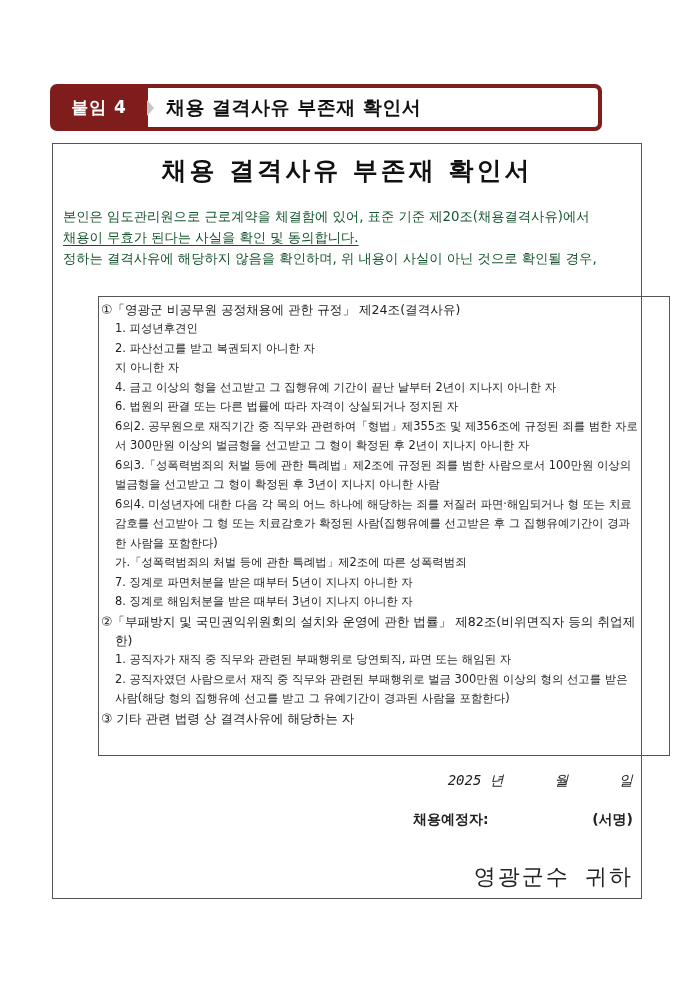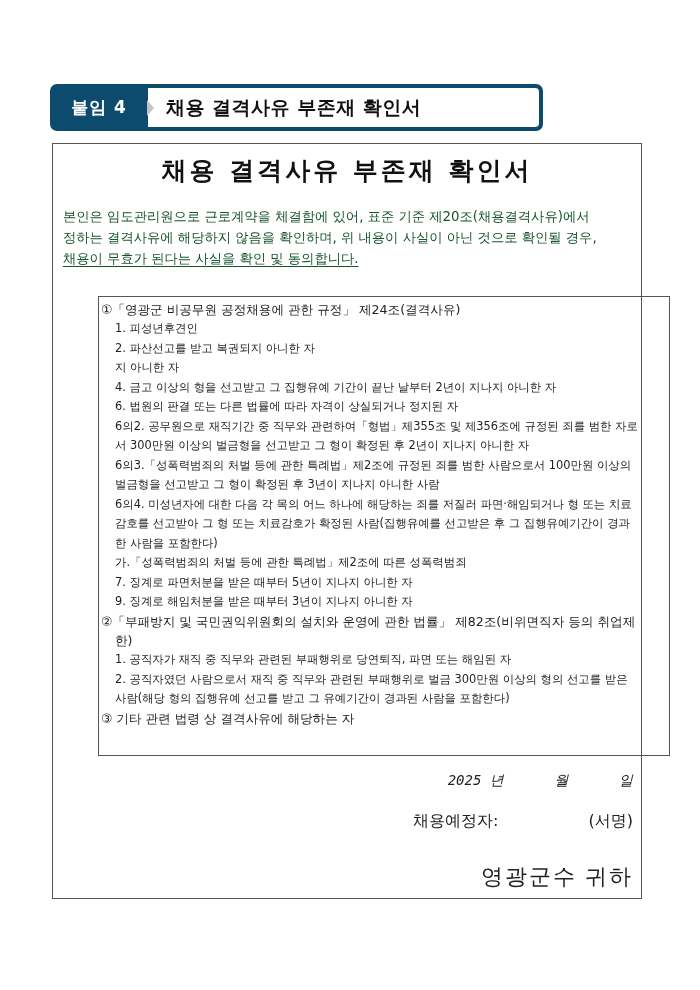--- a/index.html
+++ b/index.html
@@ -1,20 +1,20 @@
 <!DOCTYPE html>
 <html><head>
   <meta charset="utf-8">
   <style>
     html, body { margin: 0; padding: 0; background: #ffffff; }
     body { width: 700px; height: 990px; position: relative; overflow: hidden;
            font-family: "DejaVu Sans", "Liberation Sans", sans-serif; color: #1a1a1a; }
 
-    .attach-bar { position: absolute; left: 50px; top: 84px; width: 493px; height: 47px;
-                  background: #0c4a6e; border-radius: 7px; }
+    .attach-bar { position: absolute; left: 50px; top: 84px; width: 552px; height: 47px;
+                  background: #7f1d1d; border-radius: 7px; }
     .attach-label { position: absolute; left: 0; top: 0; width: 98px; height: 47px;
                     display: flex; align-items: center; justify-content: center;
                     color: #ffffff; font-weight: bold; font-size: 17px; letter-spacing: 1px; }
     .attach-title-panel { position: absolute; left: 98px; top: 4px; right: 4px; bottom: 4px;
                           background: #ffffff; border-radius: 0 4px 4px 0; }
     .attach-arrow { position: absolute; left: -1px; top: 12px; width: 0; height: 0;
                     border-top: 8px solid transparent; border-bottom: 8px solid transparent;
                     border-left: 7px solid #c4c4c4; }
     .attach-title { position: absolute; left: 18px; top: 0; bottom: 0; display: flex; align-items: center;
                     font-weight: bold; font-size: 19px; color: #111; letter-spacing: 0.5px; }
@@ -31,62 +31,62 @@
 
     .reason-box { position: absolute; left: 25px; top: 152px; width: 572px; height: 460px;
                   border: 1px solid #555; box-sizing: border-box; padding: 3px 6px 0 2px;
                   font-family: "DejaVu Sans", sans-serif; font-size: 11.6px; color: #222; margin-left: 20px; }
     .sec-head { font-size: 12.6px; line-height: 19px; white-space: nowrap; }
     .item { padding-left: 14px; line-height: 19.5px; font-size: 11.4px; }
     .item.cont { padding-left: 14px; }
 
     .date-line { position: absolute; right: 8px; top: 628px; font-family: "DejaVu Sans Mono", monospace;
                  font-size: 14px; color: #222; white-space: pre; font-style: italic; }
-    .sign-line { position: absolute; left: 360px; right: 8px; top: 667px; font-size: 16px; color: #222;
-                 display: flex; justify-content: space-between; }
-    .addressee { position: absolute; right: 8px; top: 718px; font-family: Liberation Sans, sans-serif;
+    .sign-line { position: absolute; left: 360px; right: 8px; top: 667px; font-size: 14px; color: #222;
+                 display: flex; justify-content: space-between; font-weight: bold; }
+    .addressee { position: absolute; right: 8px; top: 718px; font-family: Liberation Mono, monospace;
                  font-size: 22px; color: #222; letter-spacing: 2px; }
   </style>
 </head>
 <body>
 
 <div class="attach-bar">
   <div class="attach-label">붙임 4</div>
   <div class="attach-title-panel">
     <div class="attach-arrow"></div>
     <div class="attach-title">채용 결격사유 부존재 확인서</div>
   </div>
 </div>
 
 <div class="doc-box">
   <div class="doc-title">채용 결격사유 부존재 확인서</div>
 
   <div class="intro">
     <span class="intro-line"> 본인은 임도관리원으로 근로계약을 체결함에 있어, 표준 기준 제20조(채용결격사유)에서</span>
+    <span class="intro-line ul">채용이 무효가 된다는 사실을 확인 및 동의합니다.</span>
     <span class="intro-line">정하는 결격사유에 해당하지 않음을 확인하며, 위 내용이 사실이 아닌 것으로 확인될 경우,</span>
-    <span class="intro-line ul">채용이 무효가 된다는 사실을 확인 및 동의합니다.</span>
   </div>
 
   <div class="reason-box">
     <div class="sec-head">①「영광군 비공무원 공정채용에 관한 규정」 제24조(결격사유)</div>
     <div class="item">1. 피성년후견인</div>
     <div class="item">2. 파산선고를 받고 복권되지 아니한 자</div>
     <div class="item cont">지 아니한 자</div>
     <div class="item">4. 금고 이상의 형을 선고받고 그 집행유예 기간이 끝난 날부터 2년이 지나지 아니한 자</div>
     <div class="item">6. 법원의 판결 또는 다른 법률에 따라 자격이 상실되거나 정지된 자</div>
     <div class="item">6의2. 공무원으로 재직기간 중 직무와 관련하여「형법」제355조 및 제356조에 규정된 죄를 범한 자로</div>
     <div class="item cont">서 300만원 이상의 벌금형을 선고받고 그 형이 확정된 후 2년이 지나지 아니한 자</div>
     <div class="item">6의3.「성폭력범죄의 처벌 등에 관한 특례법」제2조에 규정된 죄를 범한 사람으로서 100만원 이상의</div>
     <div class="item cont">벌금형을 선고받고 그 형이 확정된 후 3년이 지나지 아니한 사람</div>
     <div class="item">6의4. 미성년자에 대한 다음 각 목의 어느 하나에 해당하는 죄를 저질러 파면·해임되거나 형 또는 치료</div>
     <div class="item cont">감호를 선고받아 그 형 또는 치료감호가 확정된 사람(집행유예를 선고받은 후 그 집행유예기간이 경과</div>
     <div class="item cont">한 사람을 포함한다)</div>
     <div class="item">가.「성폭력범죄의 처벌 등에 관한 특례법」제2조에 따른 성폭력범죄</div>
     <div class="item">7. 징계로 파면처분을 받은 때부터 5년이 지나지 아니한 자</div>
-    <div class="item">9. 징계로 해임처분을 받은 때부터 3년이 지나지 아니한 자</div>
+    <div class="item">8. 징계로 해임처분을 받은 때부터 3년이 지나지 아니한 자</div>
 
     <div class="sec-head">②「부패방지 및 국민권익위원회의 설치와 운영에 관한 법률」 제82조(비위면직자 등의 취업제</div>
     <div class="sec-head item cont" style="font-size:12.6px">한)</div>
     <div class="item">1. 공직자가 재직 중 직무와 관련된 부패행위로 당연퇴직, 파면 또는 해임된 자</div>
     <div class="item">2. 공직자였던 사람으로서 재직 중 직무와 관련된 부패행위로 벌금 300만원 이상의 형의 선고를 받은</div>
     <div class="item cont">사람(해당 형의 집행유예 선고를 받고 그 유예기간이 경과된 사람을 포함한다)</div>
 
     <div class="sec-head">③ 기타 관련 법령 상 결격사유에 해당하는 자</div>
   </div>
 

